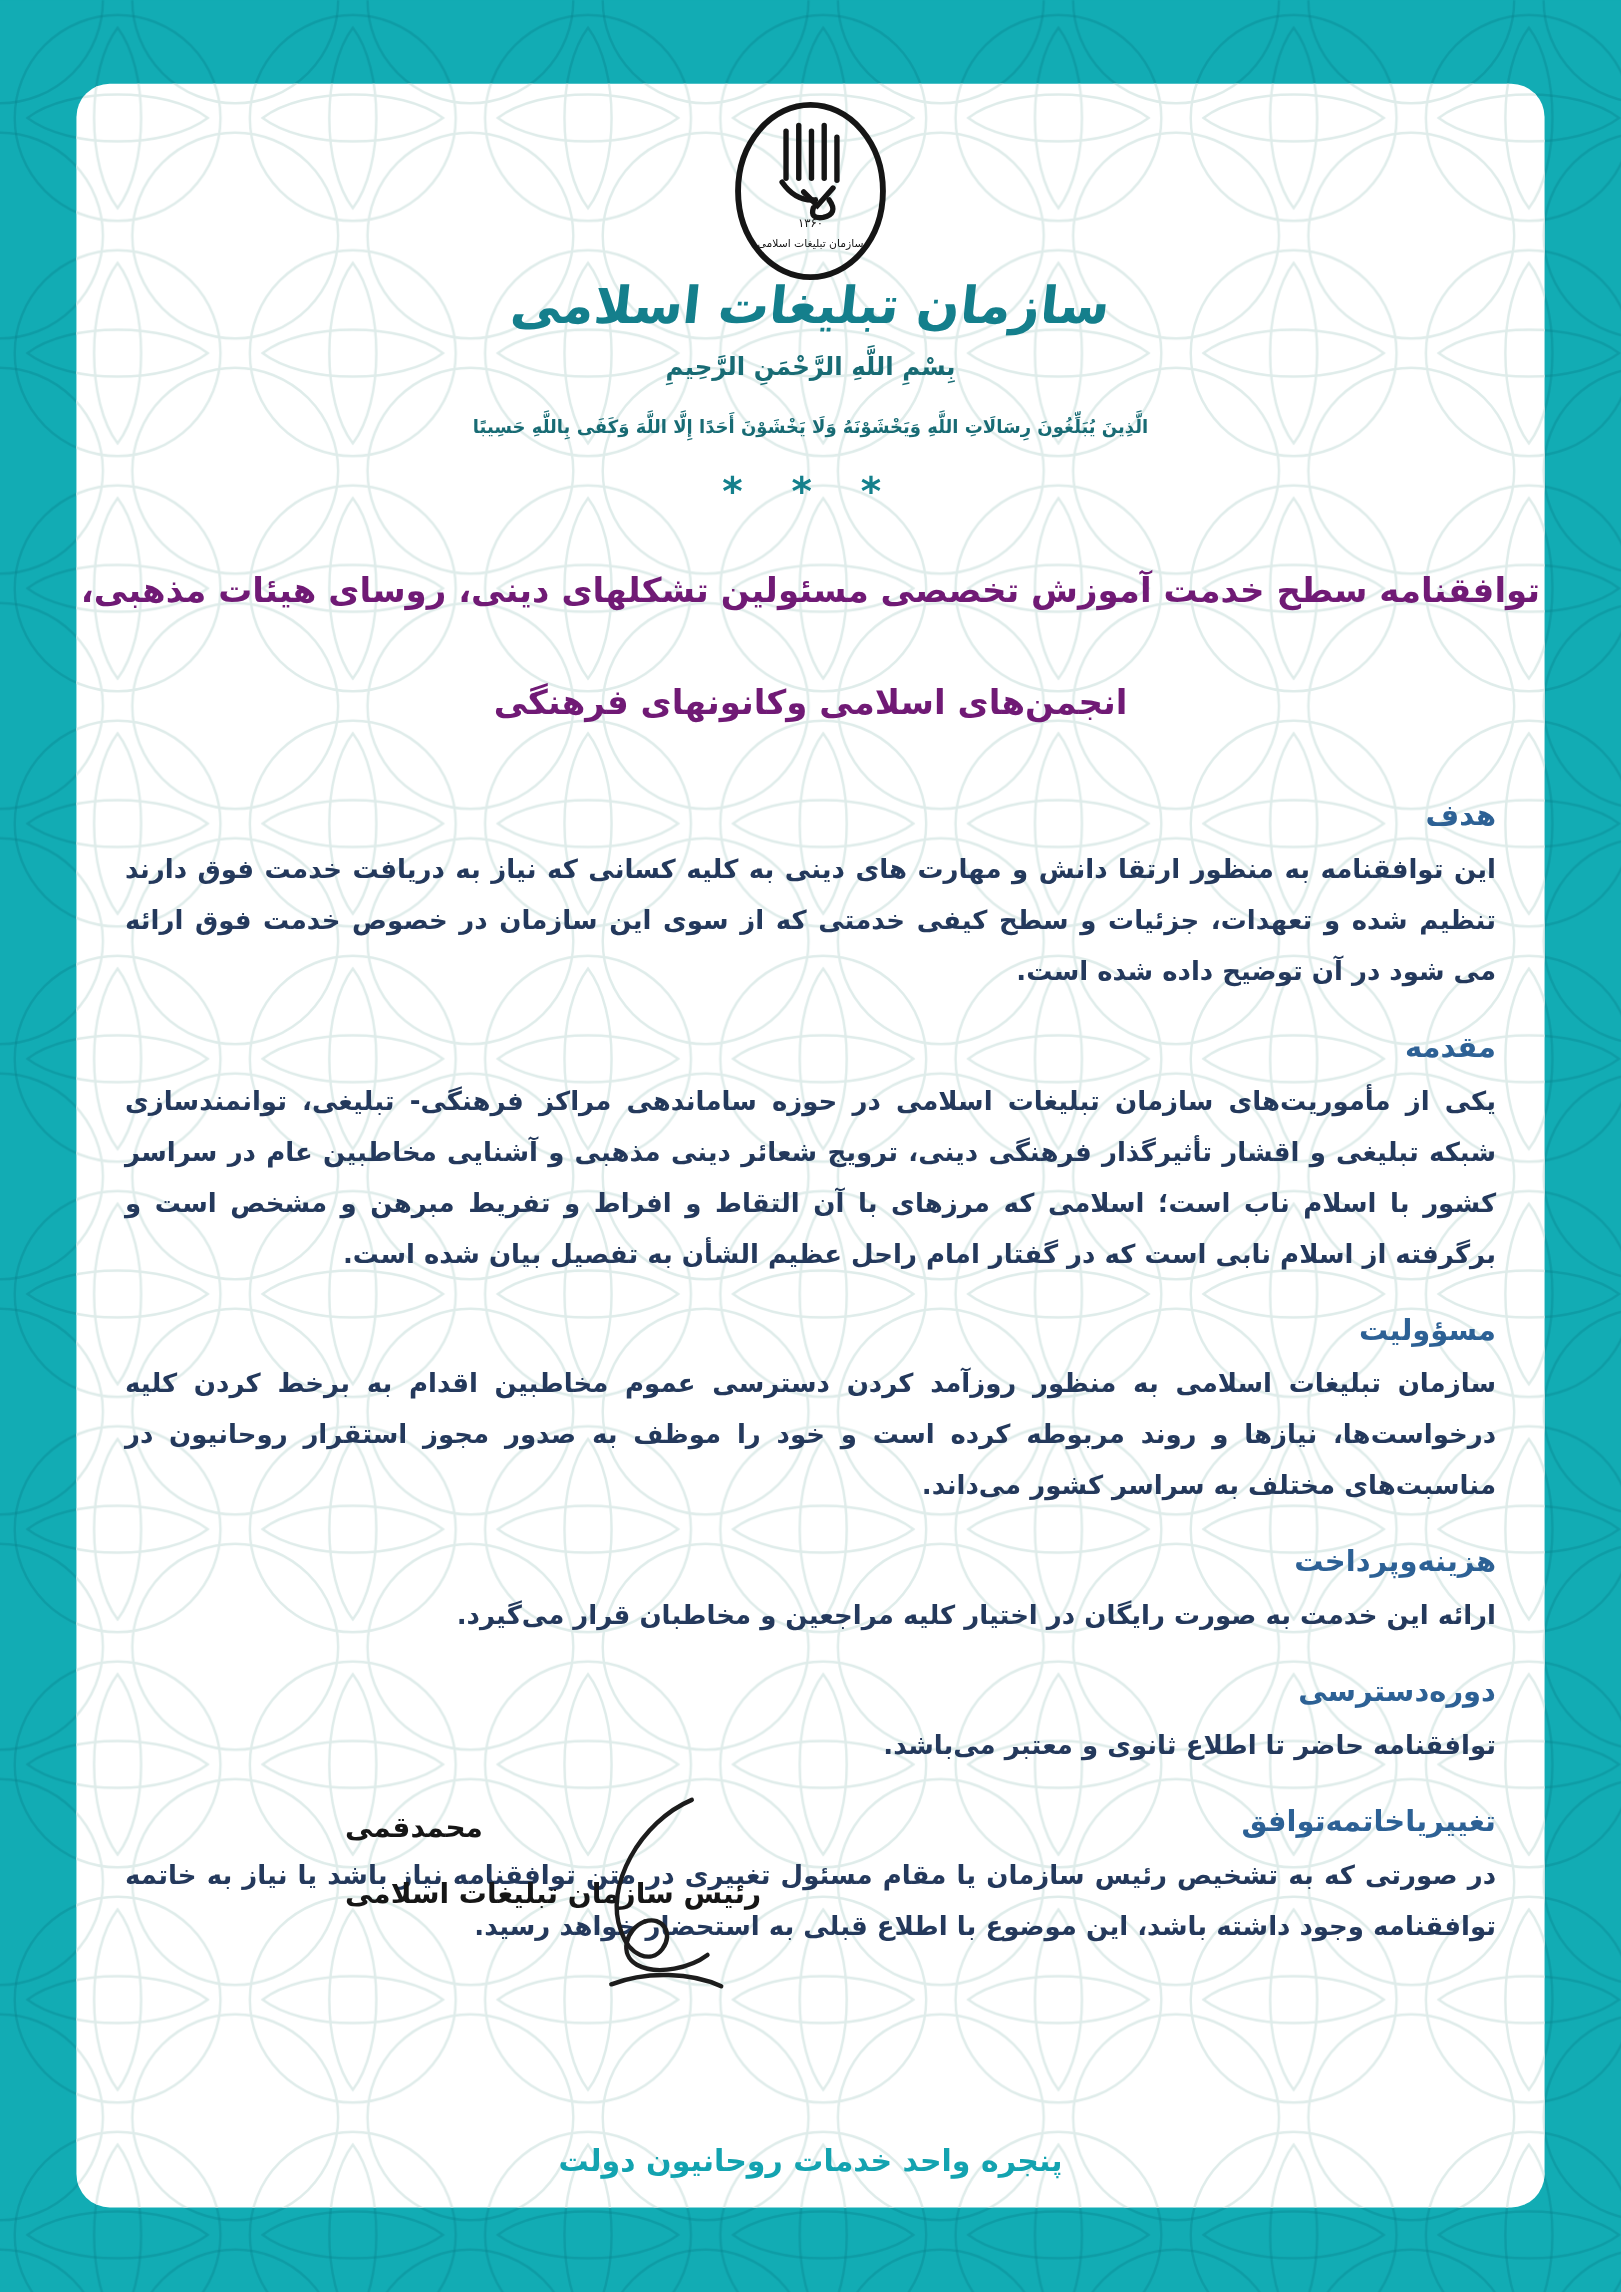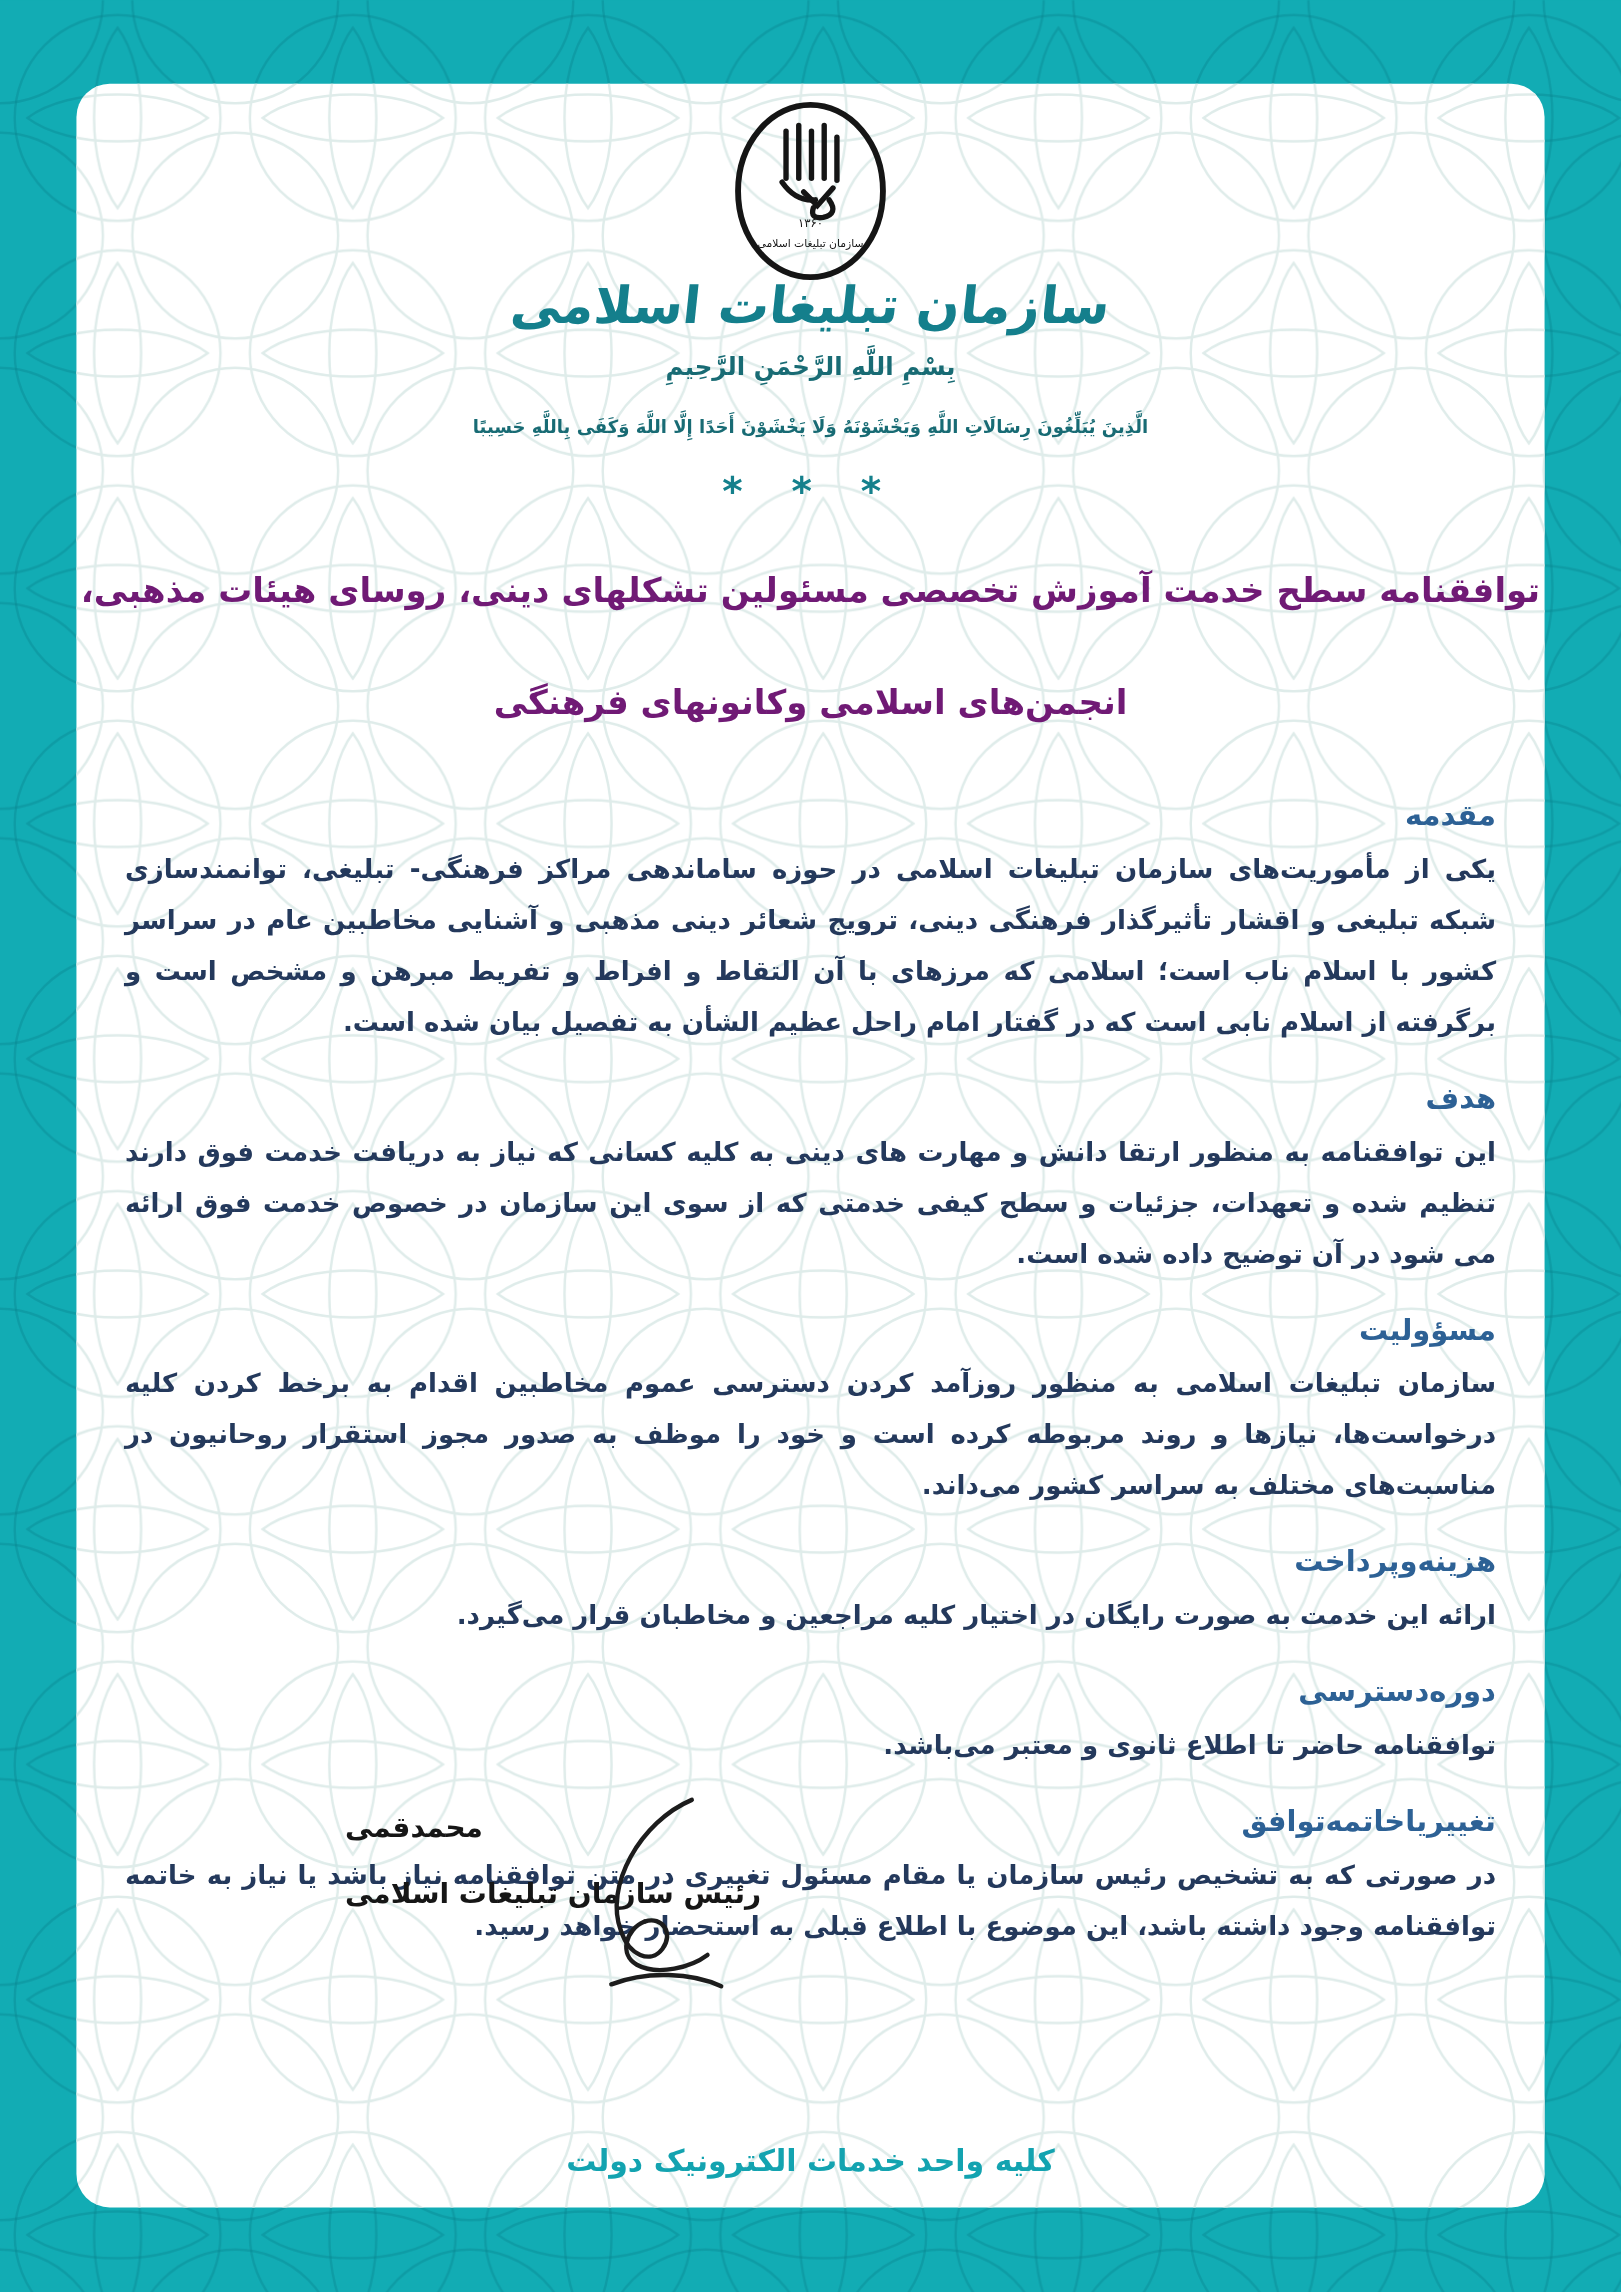--- a/index.html
+++ b/index.html
@@ -102,26 +102,26 @@
 
     <div class="abs-center bismillah">بِسْمِ اللَّهِ الرَّحْمَنِ الرَّحِيمِ</div>
     <div class="abs-center verse">الَّذِينَ يُبَلِّغُونَ رِسَالَاتِ اللَّهِ وَيَخْشَوْنَهُ وَلَا يَخْشَوْنَ أَحَدًا إِلَّا اللَّهَ وَكَفَى بِاللَّهِ حَسِيبًا</div>
     <div class="abs-center separator">* * *</div>
 
     <div class="abs-center doc-title title-1">توافقنامه سطح خدمت آموزش تخصصی مسئولین تشکلهای دینی، روسای هیئات مذهبی،</div>
     <div class="abs-center doc-title title-2">انجمن‌های اسلامی وکانونهای فرهنگی</div>
 
     <div class="body-copy">
       <div class="section">
+        <h3>هدف</h3>
+        <p>این توافقنامه به منظور ارتقا دانش و مهارت های دینی به کلیه کسانی که نیاز به دریافت خدمت فوق دارند تنظیم شده و تعهدات، جزئیات و سطح کیفی خدمتی که از سوی این سازمان در خصوص خدمت فوق ارائه می شود در آن توضیح داده شده است.</p>
+      </div>
+      <div class="section">
         <h3>مقدمه</h3>
         <p>یکی از مأموریت‌های سازمان تبلیغات اسلامی در حوزه ساماندهی مراکز فرهنگی- تبلیغی، توانمندسازی شبکه تبلیغی و اقشار تأثیرگذار فرهنگی دینی، ترویج شعائر دینی مذهبی و آشنایی مخاطبین عام در سراسر کشور با اسلام ناب است؛ اسلامی که مرزهای با آن التقاط و افراط و تفریط مبرهن و مشخص است و برگرفته از اسلام نابی است که در گفتار امام راحل عظیم الشأن به تفصیل بیان شده است.</p>
-      </div>
-      <div class="section">
-        <h3>هدف</h3>
-        <p>این توافقنامه به منظور ارتقا دانش و مهارت های دینی به کلیه کسانی که نیاز به دریافت خدمت فوق دارند تنظیم شده و تعهدات، جزئیات و سطح کیفی خدمتی که از سوی این سازمان در خصوص خدمت فوق ارائه می شود در آن توضیح داده شده است.</p>
       </div>
       <div class="section">
         <h3>مسؤولیت</h3>
         <p>سازمان تبلیغات اسلامی به منظور روزآمد کردن دسترسی عموم مخاطبین اقدام به برخط کردن کلیه درخواست‌ها، نیازها و روند مربوطه کرده است و خود را موظف به صدور مجوز استقرار روحانیون در مناسبت‌های مختلف به سراسر کشور می‌داند.</p>
       </div>
       <div class="section">
         <h3>هزینه‌وپرداخت</h3>
         <p>ارائه این خدمت به صورت رایگان در اختیار کلیه مراجعین و مخاطبان قرار می‌گیرد.</p>
       </div>
       <div class="section">
@@ -139,17 +139,17 @@
       <div class="sig-role">رئیس سازمان تبلیغات اسلامی</div>
     </div>
     <svg class="sig-scribble" viewBox="0 0 160 215">
       <g fill="none" stroke="#1c1c1c" stroke-width="4.5" stroke-linecap="round">
         <path d="M118 8 C66 30 28 96 46 142 C54 166 76 176 88 160 C100 144 88 126 70 132"></path>
         <path d="M70 132 C50 140 44 166 62 176 C84 188 118 178 134 166"></path>
         <path d="M36 196 C72 182 118 184 148 198"></path>
       </g>
     </svg>
 
-    <div class="abs-center footer-line">کلیه واحد خدمات الکترونیک دولت</div>
+    <div class="abs-center footer-line">پنجره واحد خدمات روحانیون دولت</div>
 
   </div>
 </div>
 
 
 </body></html>

